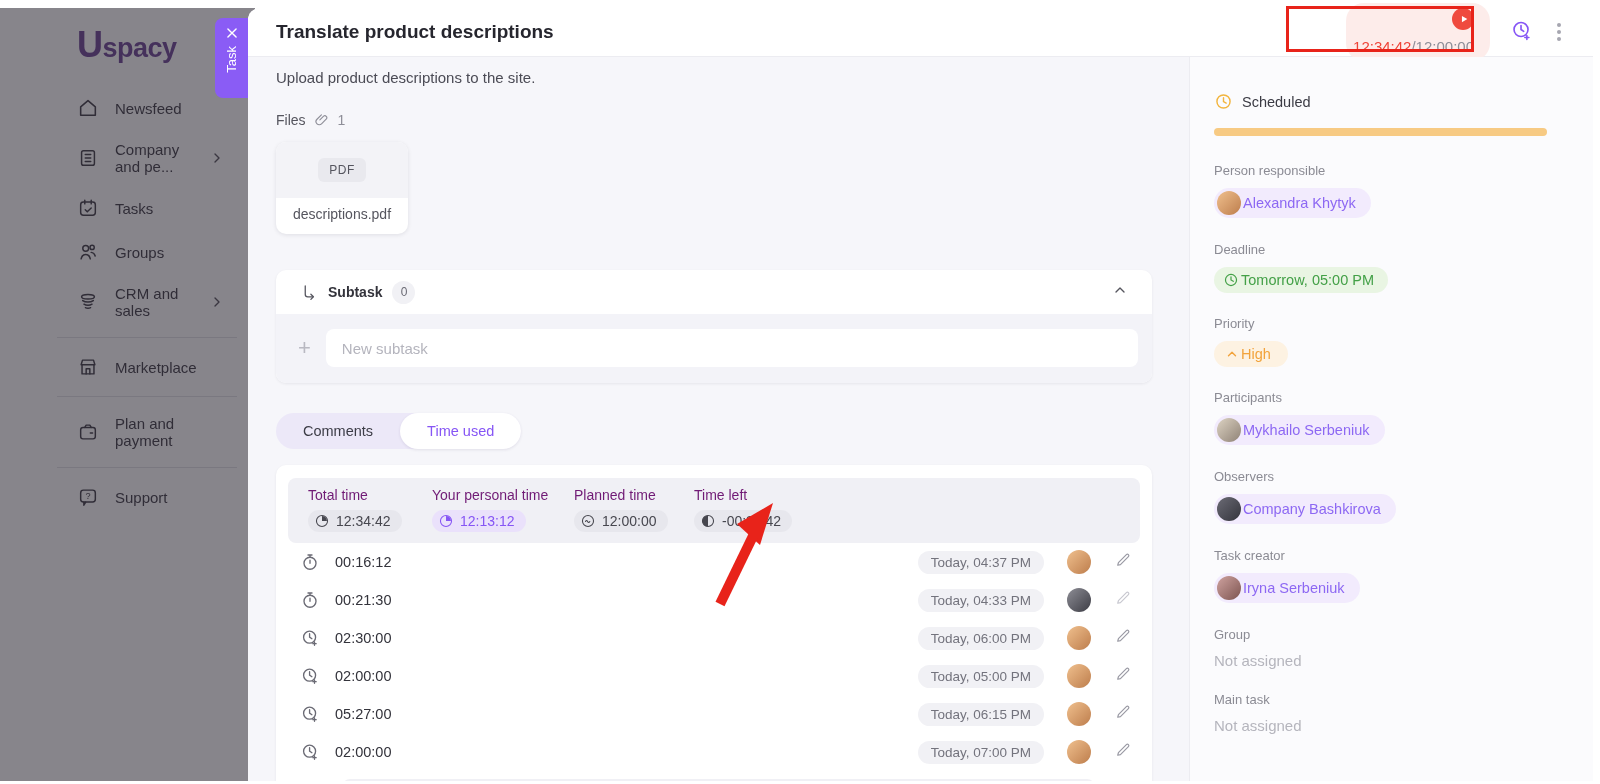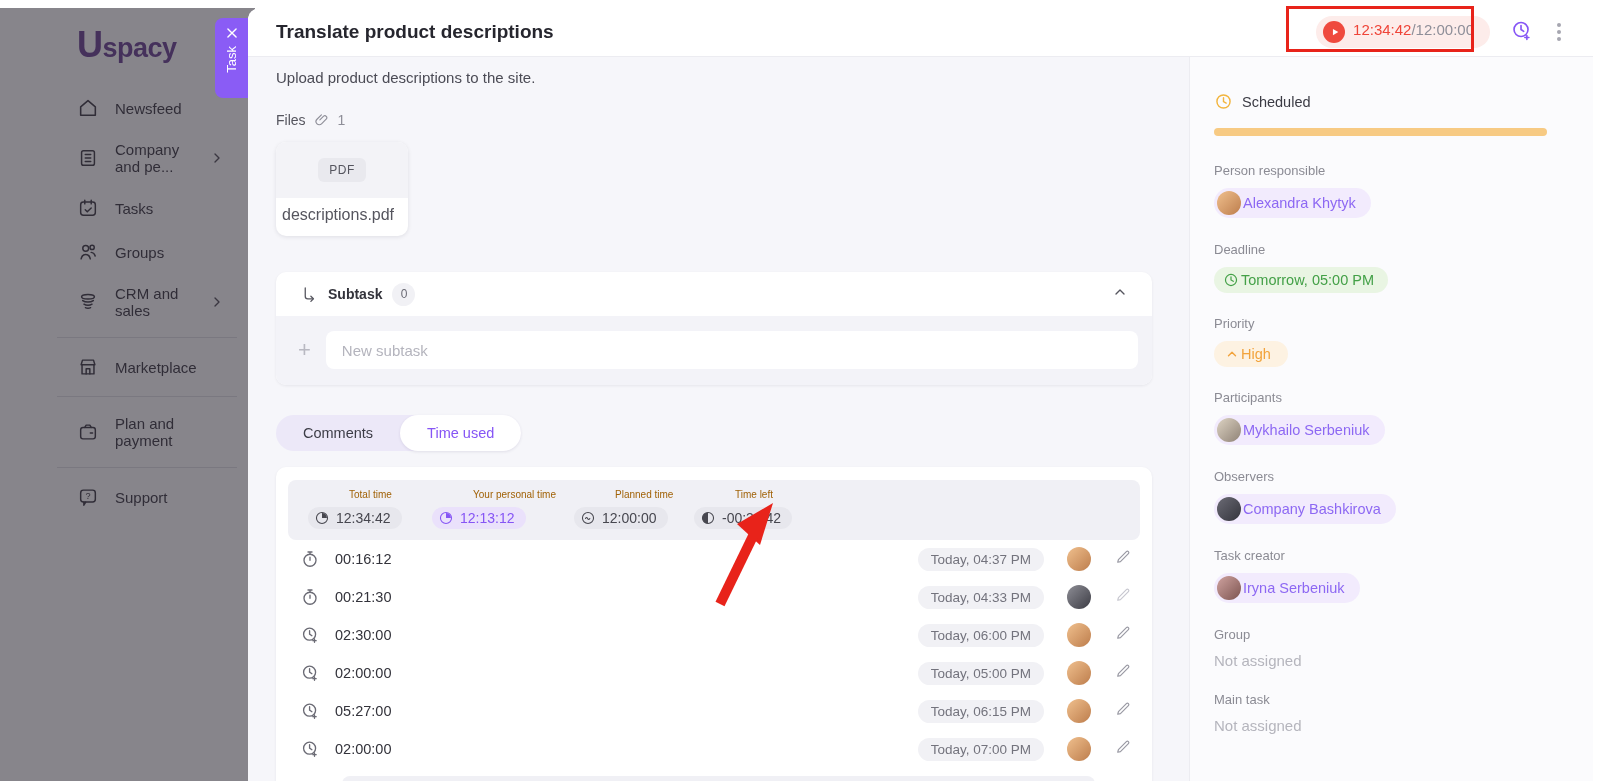--- a/index.html
+++ b/index.html
@@ -21,41 +21,41 @@
 
   
   .modal { position:absolute; left:248px; top:8px; width:1345px; height:773px; background:#f6f6fa; border-top-left-radius:12px; z-index:10; }
   .task-tab { position:absolute; left:-33px; top:10px; width:33px; height:80px; background:#8a5cf5; border-radius:8px 0 0 8px; display:flex; flex-direction:column; align-items:center; padding-top:8px; gap:6px; color:#fff; }
   .task-tab svg { width:14px; height:14px; }
   .task-tab-label { writing-mode:vertical-rl; transform:rotate(180deg); font-size:13px; }
 
   .modal-header { height:49px; background:#fff; border-bottom:1px solid #ececf1; border-top-left-radius:12px; display:flex; align-items:center; padding:0 28px; }
   .modal-title { font-size:19px; font-weight:600; color:#26262e; }
   .header-right { margin-left:auto; display:flex; align-items:center; gap:20px; }
-  .timer-pill { display:flex; align-items:flex-start; gap:8px; background:#fdecea; border-radius:18px; padding:5px 16px 5px 7px; }
+  .timer-pill { display:flex; align-items:flex-end; gap:8px; background:#fdecea; border-radius:18px; padding:5px 16px 5px 7px;flex-direction:column; }
   .play-circle { width:22px; height:22px; border-radius:50%; background:#ef4a3e; display:flex; align-items:center; justify-content:center; }
   .play-circle svg { width:10px; height:10px; color:#fff; margin-left:1px; }
   .timer-elapsed { color:#ef4438; font-size:15px; }
   .timer-total { color:#8e8e98; font-size:15px; }
   .icon-btn { color:#8655f5; }
   .icon-btn svg { width:23px; height:23px; }
   .kebab { display:flex; flex-direction:column; gap:3px; padding:4px; }
   .kebab i { width:4px; height:4px; border-radius:50%; background:#a6a6b0; }
 
   .modal-body { display:flex; height:724px; }
   .main-col { flex:1; padding-left:28px; overflow:hidden; }
 
   .task-desc { margin-top:12px; font-size:15px; color:#4b4b55; }
   .files-row { margin-top:26px; display:flex; align-items:center; gap:8px; font-size:14px; color:#55555e; }
   .files-row svg { width:16px; height:16px; color:#8e8e98; }
   .files-count { color:#8e8e98; }
   .pdf-card { width:132px; margin-top:14px; background:#fff; border-radius:10px; box-shadow:0 1px 4px rgba(20,20,40,.10); overflow:hidden; }
   .pdf-top { height:56px; background:#f3f3f7; display:flex; align-items:center; justify-content:center; }
   .pdf-badge { background:#e9e9ee; border-radius:6px; padding:5px 11px; font-size:12px; color:#55555e; letter-spacing:0.5px; }
-  .pdf-name { padding:8px 6px 12px; font-size:16px; color:#55555e; text-align:left; }
+  .pdf-name { padding:8px 6px 12px; font-size:14px; color:#55555e; text-align:center; }
 
   .card { width:876px; background:#fff; border-radius:10px; box-shadow:0 1px 3px rgba(20,20,40,.07); }
   .subtask-card { margin-top:36px; }
   .subtask-head { height:44px; display:flex; align-items:center; gap:10px; padding:0 24px; }
   .subtask-head svg { width:18px; height:18px; color:#55555e; }
   .subtask-title { font-size:14px; font-weight:bold; color:#33333b; }
   .count-badge { width:23px; height:23px; border-radius:50%; background:#f1f1f5; color:#6a6a74; font-size:12px; display:flex; align-items:center; justify-content:center; }
   .collapse-btn { margin-left:auto; color:#8e8e98; }
   .collapse-btn svg { width:16px; height:16px; }
   .subtask-body { background:#f3f3f8; border-radius:0 0 10px 10px; padding:15px 14px 16px 22px; display:flex; align-items:center; gap:15px; }
@@ -64,21 +64,21 @@
   .subtask-input::placeholder { color:#b4b4bd; }
 
   .tabs { margin-top:30px; display:inline-flex; background:#ece8f8; border-radius:18px; height:36px; }
   .tab { padding:0 27px; line-height:36px; font-size:14.5px; color:#3c3c46; border-radius:18px; }
   .tab.active { background:#fff; color:#8655f5; box-shadow:0 1px 3px rgba(40,30,80,.10); }
 
   .time-card { margin-top:16px; padding:13px 12px 0; height:400px; }
   .summary-bar { background:#f0f0f5; border-radius:8px; display:flex; padding:9px 8px 11px 20px; }
   .sum-col { display:flex; flex-direction:column; gap:7px; }
   .sum-c0{width:124px;} .sum-c1{width:142px;} .sum-c2{width:120px;} .sum-c3{flex:1;}
-  .sum-label { font-size:10px; color:#a16207;margin-left:41px; }
+  .sum-label { font-size:14px; color:#701a75; }
   .sum-pill { align-self:flex-start; display:inline-flex; align-items:center; gap:6px; background:#e7e7ed; border-radius:14px; padding:3px 11px 3px 6px; font-size:14px; color:#47474f; }
   .sum-pill svg { width:16px; height:16px; }
   .sum-pill.purple { background:#eae1fb; color:#8655f5; }
 
   .entry-row { display:flex; align-items:center; height:38px; padding:0 8px 0 12px; }
   .entry-row svg.t-icon { width:20px; height:20px; color:#6a6a74; }
   .entry-dur { margin-left:15px; font-size:14.5px; color:#33333b; }
   .entry-right { margin-left:auto; display:flex; align-items:center; gap:23px; }
   .ts-pill { background:#f1f1f5; color:#73737d; font-size:13.5px; padding:4px 13px; border-radius:13px; }
   .avatar { width:24px; height:24px; border-radius:50%; flex:0 0 24px; }

